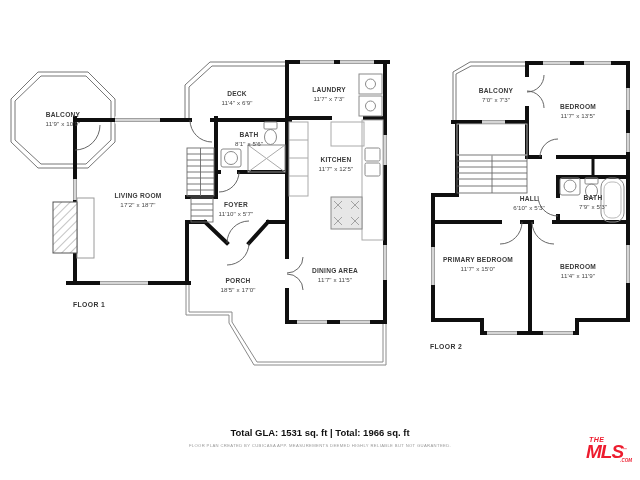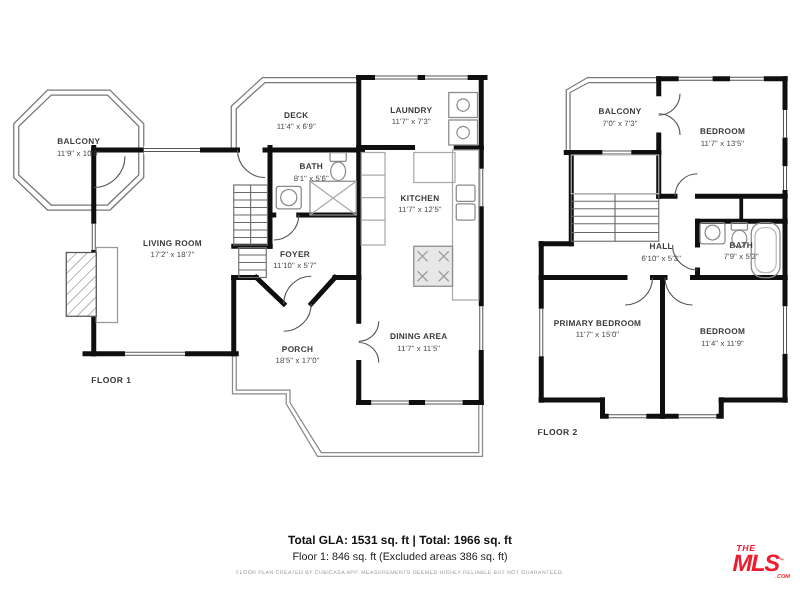--- a/index.html
+++ b/index.html
@@ -326,21 +326,20 @@
 <div class="rl" style="left:578px;top:271px">
       <span class="rn">BEDROOM</span>
       <span class="rd">11'4" x 11'9"</span>
     </div>
 
 <div class="floor-label" style="left:73px;top:301px">FLOOR 1</div>
 <div class="floor-label" style="left:430px;top:343px">FLOOR 2</div>
 
 <div id="footer">
   <div class="f-total">Total GLA: 1531 sq. ft | Total: 1966 sq. ft</div>
-  <div class="f-line">Floor 1: 846 sq. ft (Excluded areas 386 sq. ft)</div>
   <div class="f-disc">FLOOR PLAN CREATED BY CUBICASA APP. MEASUREMENTS DEEMED HIGHLY RELIABLE BUT NOT GUARANTEED.</div>
 </div>
 
 <div id="logo">
   <span class="l-the">THE</span>
   <span class="l-mls"><span>MLS</span><span class="l-tm">™</span></span>
   <span class="l-com">.COM</span>
 </div>
 
 </div>

